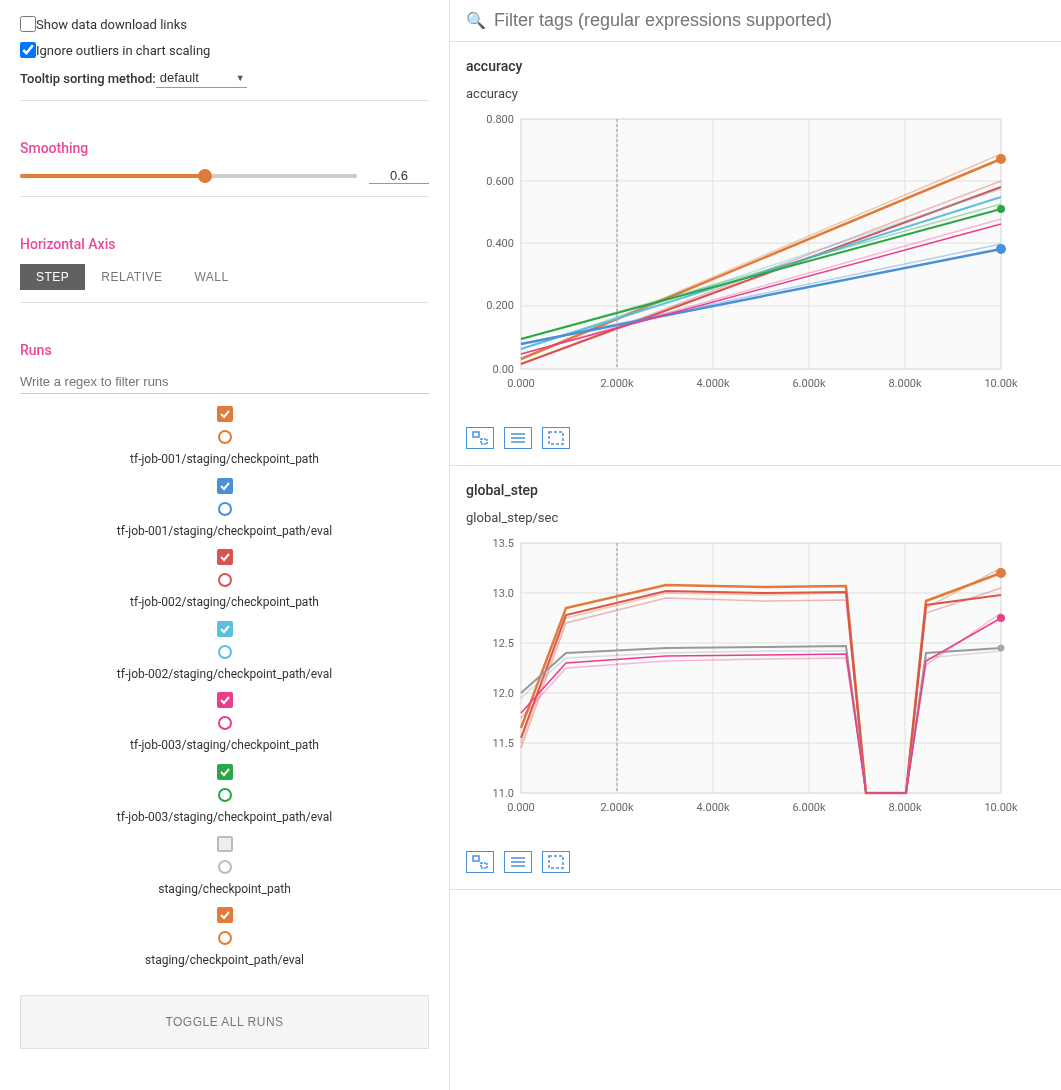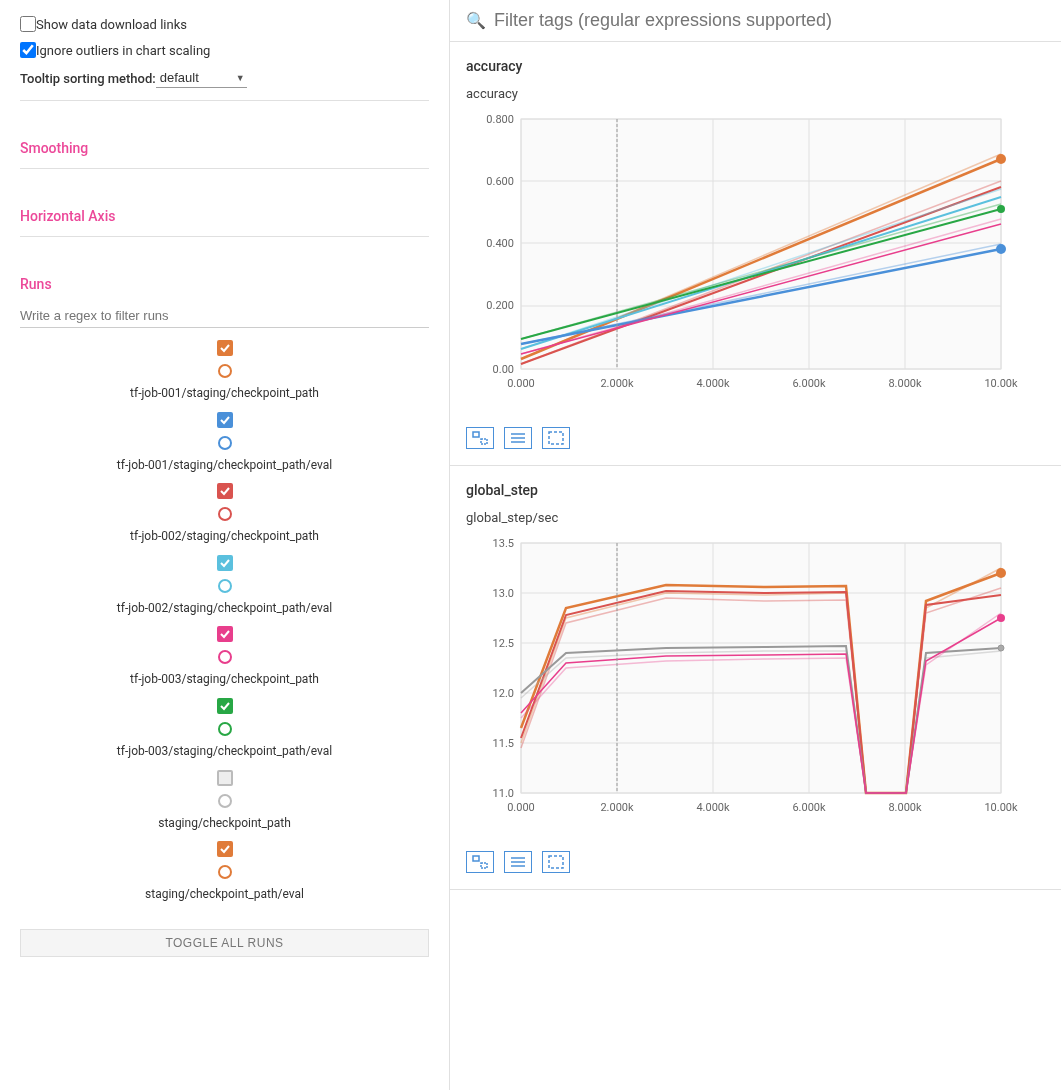--- a/index.html
+++ b/index.html
@@ -197,21 +197,21 @@
       background: transparent;
     }
     .run-name {
       font-size: 12px;
       color: #333;
       line-height: 1.3;
     }
 
     .toggle-all-btn {
       width: 100%;
-      padding: 6px;
+      padding: 19px;
       background: #f5f5f5;
       border: 1px solid #e0e0e0;
       font-size: 12px;
       font-weight: 500;
       letter-spacing: 0.5px;
       color: #777;
       cursor: pointer;
       margin-top: 16px;
     }
 
@@ -315,26 +315,38 @@
         <option>descending</option>
         <option>nearest</option>
       </select>
     </div>
   </div>
 
   <hr class="divider">
 
   <div class="smoothing-section">
     <div class="section-title">Smoothing</div>
+    <div class="slider-row">
+      <div class="slider-track">
+        <div class="slider-fill"></div>
+        <div class="slider-thumb"></div>
+      </div>
+      <input type="text" class="slider-value" value="0.6" style="">
+    </div>
   </div>
 
   <hr class="divider">
 
   <div class="axis-section">
     <div class="section-title">Horizontal Axis</div>
+    <div class="axis-buttons">
+      <button class="axis-btn active">STEP</button>
+      <button class="axis-btn">RELATIVE</button>
+      <button class="axis-btn">WALL</button>
+    </div>
   </div>
 
   <hr class="divider">
 
   <div class="runs-section">
     <div class="section-title">Runs</div>
     <input type="text" class="runs-filter" placeholder="Write a regex to filter runs" style="">
 
     
     <div class="run-item">

